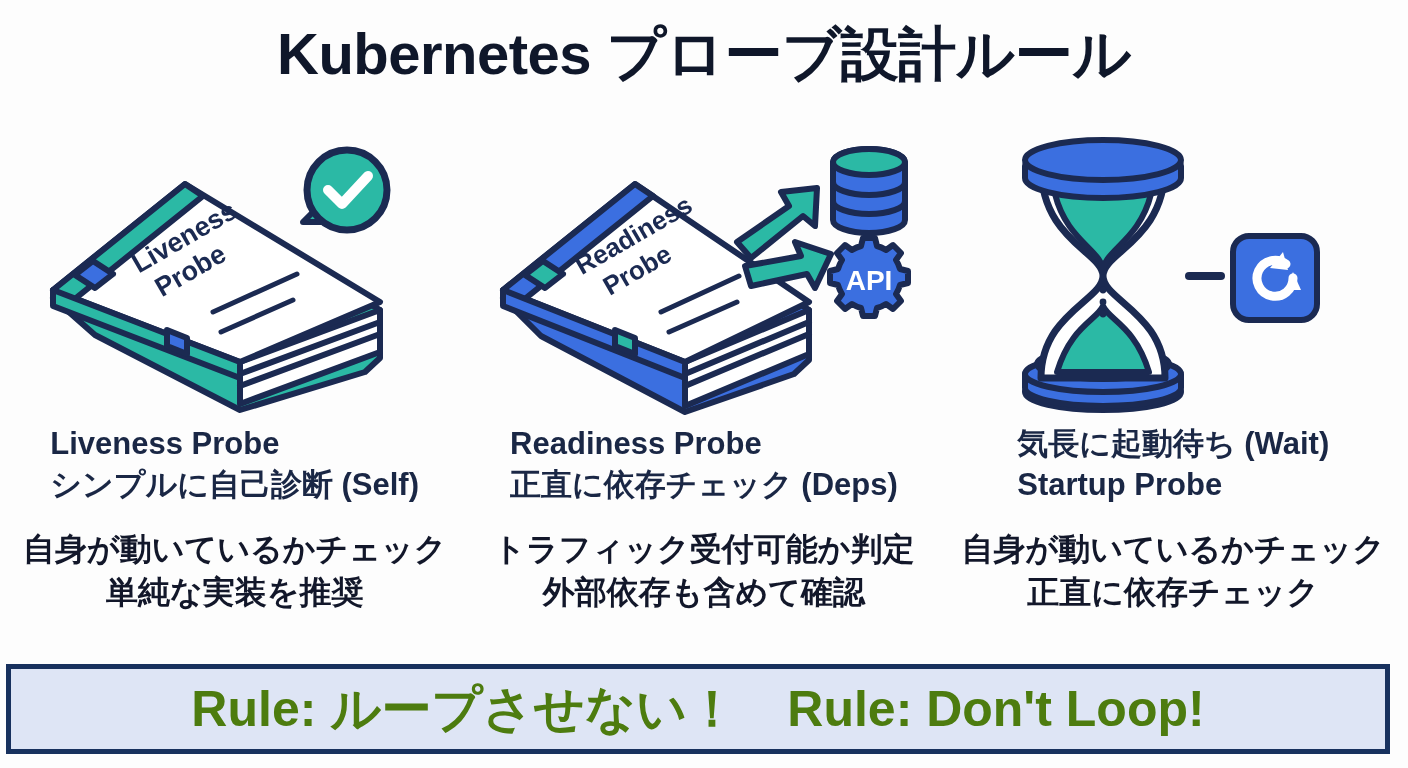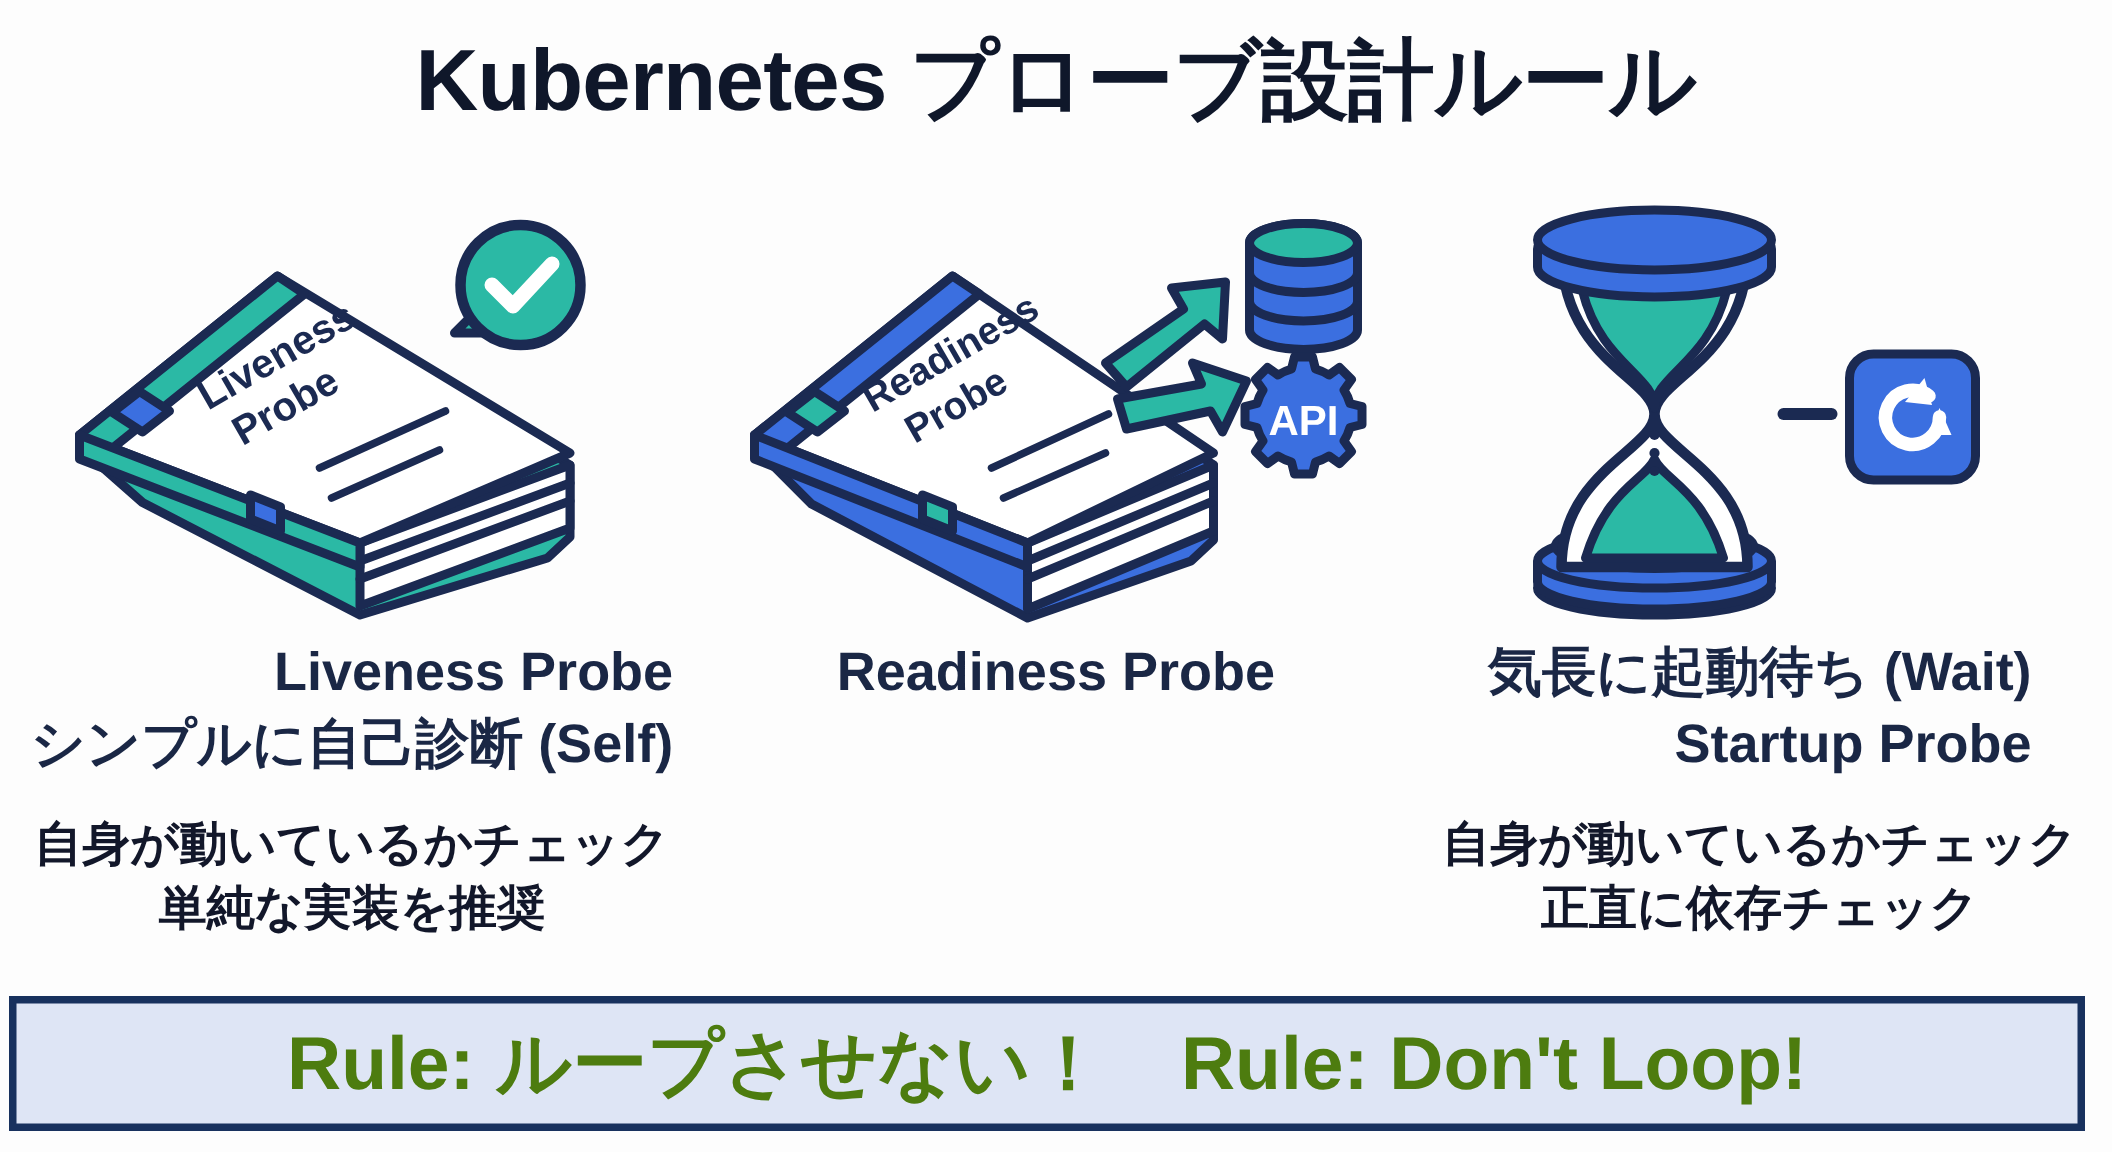--- a/index.html
+++ b/index.html
@@ -53,22 +53,22 @@
     align-items: center;
   }
   .art {
     height: 290px;
     width: 100%;
     display: flex;
     align-items: center;
     justify-content: center;
   }
   .col-heading {
-    text-align: right;
-    font-size: 36px;
+    text-align: left;
+    font-size: 31px;
     font-weight: bold;
     color: #1a2745;
     line-height: 1.32;
     margin-top: 4px;
     white-space: nowrap;
   }
   .col-desc {
     text-align: center;
     font-size: 32px;
     font-weight: bold;
@@ -207,20 +207,25 @@
             <path d="M380 108 l10 2 6 -10 10 5 -2 11 9 6 -4 10 -11 1 -2 11 -11 1 -6 -9 -11 2 -5 -10 8 -8 -5 -10 8 -8 z" fill="none"></path>
             <g transform="translate(380,150)">
               <path d="M-6,-42 h12 l2,8 a34,34 0 0 1 9,4 l7,-5 8,8 -5,7 a34,34 0 0 1 4,9 l8,2 v12 l-8,2 a34,34 0 0 1 -4,9 l5,7 -8,8 -7,-5 a34,34 0 0 1 -9,4 l-2,8 h-12 l-2,-8 a34,34 0 0 1 -9,-4 l-7,5 -8,-8 5,-7 a34,34 0 0 1 -4,-9 l-8,-2 v-12 l8,-2 a34,34 0 0 1 4,-9 l-5,-7 8,-8 7,5 a34,34 0 0 1 9,-4 z" fill="#3b6fe0" stroke="#1b2a52" stroke-width="6" stroke-linejoin="round"></path>
               <text x="0" y="10" text-anchor="middle" font-family="'Liberation Sans',sans-serif" font-size="28" font-weight="bold" fill="#ffffff">API</text>
             </g>
           </g>
         </svg>
       </div>
       <div class="col-heading">
         <div>Readiness Probe</div>
+        <div>正直に依存チェック (Deps)</div>
+      </div>
+      <div class="col-desc">
+        <div>トラフィック受付可能か判定</div>
+        <div>外部依存も含めて確認</div>
       </div>
     </div>
 
     <div class="column">
       <div class="art">
         <svg width="360" height="290" viewBox="0 0 360 290">
           <g>
 
             <ellipse cx="110" cy="262" rx="78" ry="18" fill="#3b6fe0" stroke="#1b2a52" stroke-width="6"></ellipse>
             <path d="M32 244 v14 a78 18 0 0 0 156 0 v-14" fill="#3b6fe0" stroke="#1b2a52" stroke-width="6"></path>

